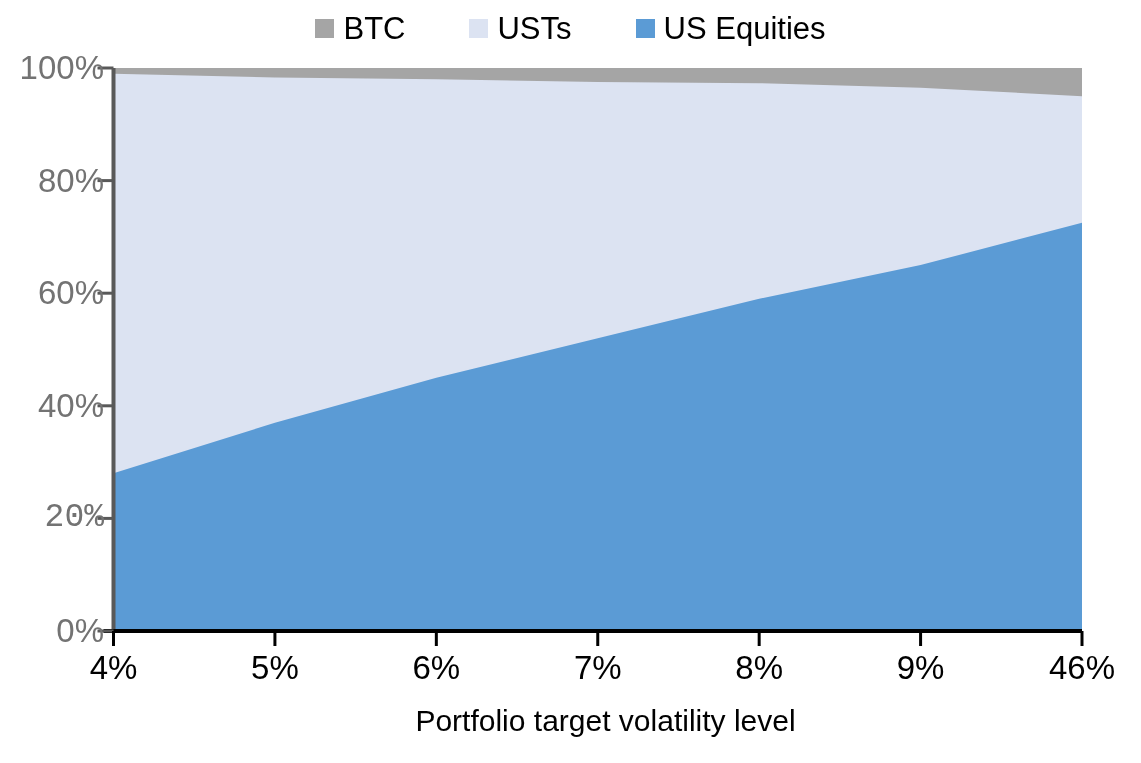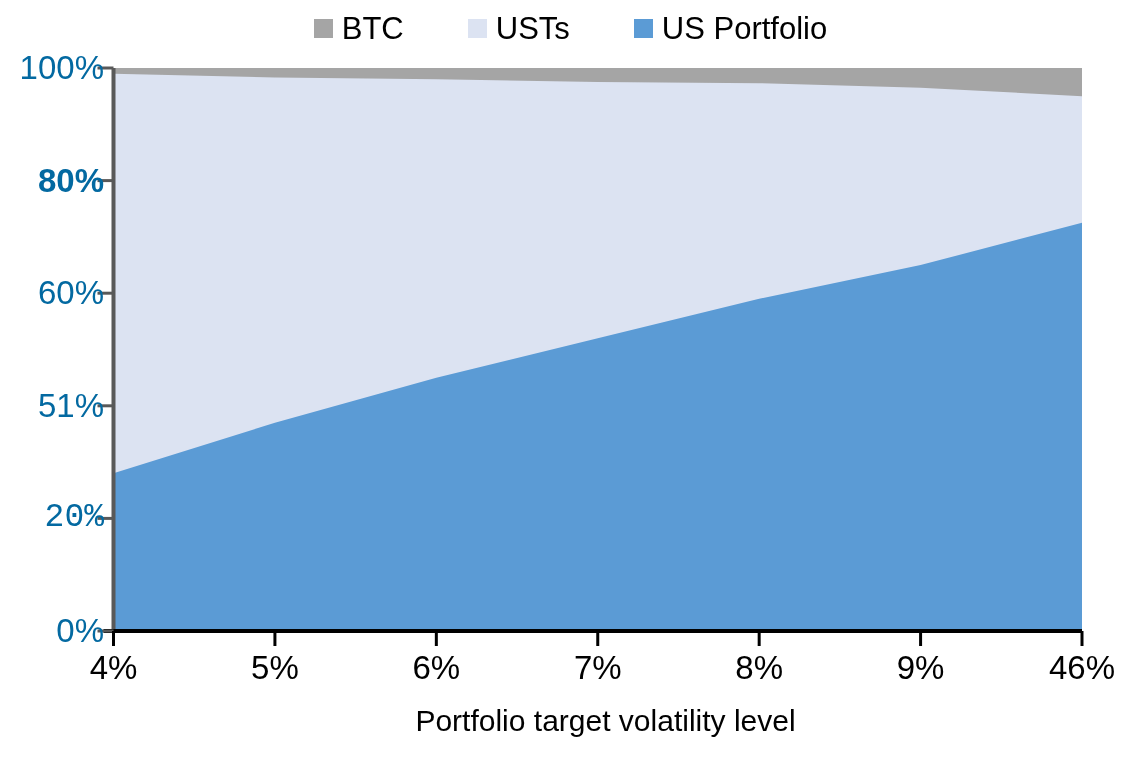--- a/index.html
+++ b/index.html
@@ -65,21 +65,21 @@
   }
 
   
   .ytick-label {
     position: absolute;
     right: 0;
     width: 104px;
     text-align: right;
     font-size: 33px;
     line-height: 33px;
-    color: #0369a1;
+    color: #737373;
   }
   #y-labels {
     position: absolute;
     left: 0;
     top: 0;
     width: 104px;
     height: 763px;
   }
   #x-labels {
     position: absolute;
@@ -118,21 +118,21 @@
     <div class="legend-item">
       <span class="legend-swatch" style="background:#A5A5A5;"></span>
       <span class="legend-label">BTC</span>
     </div>
     <div class="legend-item">
       <span class="legend-swatch" style="background:#DCE3F2;"></span>
       <span class="legend-label">USTs</span>
     </div>
     <div class="legend-item">
       <span class="legend-swatch" style="background:#5B9BD5;"></span>
-      <span class="legend-label">US Portfolio</span>
+      <span class="legend-label">US Equities</span>
     </div>
   </div>
 
   <div id="plot-wrap">
     <svg id="plot-svg" width="1141" height="763">
         <path d="M 113.5 68 L 274.91666666666663 68 L 436.3333333333333 68 L 597.75 68 L 759.1666666666666 68 L 920.5833333333334 68 L 1082 68 L 1082 631 L 113.5 631 Z" fill="#A5A5A5"></path>
         <path d="M 113.5 73.63 L 274.91666666666663 77.57100000000003 L 436.3333333333333 79.25999999999999 L 597.75 82.07500000000005 L 759.1666666666666 83.20100000000002 L 920.5833333333334 87.70500000000004 L 1082 96.14999999999998 L 1082 631 L 113.5 631 Z" fill="#DCE3F2"></path>
         <path d="M 113.5 473.36 L 274.91666666666663 422.69 L 436.3333333333333 377.65 L 597.75 338.24 L 759.1666666666666 298.83000000000004 L 920.5833333333334 265.05 L 1082 222.825 L 1082 631 L 113.5 631 Z" fill="#5B9BD5"></path>
         <line x1="113.5" y1="68" x2="113.5" y2="631" stroke="#595959" stroke-width="4"></line>
         <line x1="103.5" y1="631" x2="1082" y2="631" stroke="#000000" stroke-width="4"></line>
@@ -148,23 +148,23 @@
         <line x1="597.75" y1="631" x2="597.75" y2="646" stroke="#000000" stroke-width="3"></line>
         <line x1="759.1666666666666" y1="631" x2="759.1666666666666" y2="646" stroke="#000000" stroke-width="3"></line>
         <line x1="920.5833333333334" y1="631" x2="920.5833333333334" y2="646" stroke="#000000" stroke-width="3"></line>
         <line x1="1082" y1="631" x2="1082" y2="646" stroke="#000000" stroke-width="3"></line>
       </svg>
   </div>
 
   <div id="y-labels">
       <div class="ytick-label" style="top: 614px;">0%</div>
       <div class="ytick-label" style="top: 501.4px; font-family: Liberation Mono, monospace;">20%</div>
-      <div class="ytick-label" style="top: 388.8px;">51%</div>
+      <div class="ytick-label" style="top: 388.8px;">40%</div>
       <div class="ytick-label" style="top: 276.2px; padding-left: 20px;">60%</div>
-      <div class="ytick-label" style="top: 163.6px; font-weight: bold;">80%</div>
+      <div class="ytick-label" style="top: 163.6px;">80%</div>
       <div class="ytick-label" style="top: 51px;">100%</div>
     </div>
 
   <div id="x-labels">
       <div class="xtick-label" style="left: 113.5px;">4%</div>
       <div class="xtick-label" style="left: 274.917px;">5%</div>
       <div class="xtick-label" style="left: 436.333px;">6%</div>
       <div class="xtick-label" style="left: 597.75px;">7%</div>
       <div class="xtick-label" style="left: 759.167px;">8%</div>
       <div class="xtick-label" style="left: 920.583px;">9%</div>

